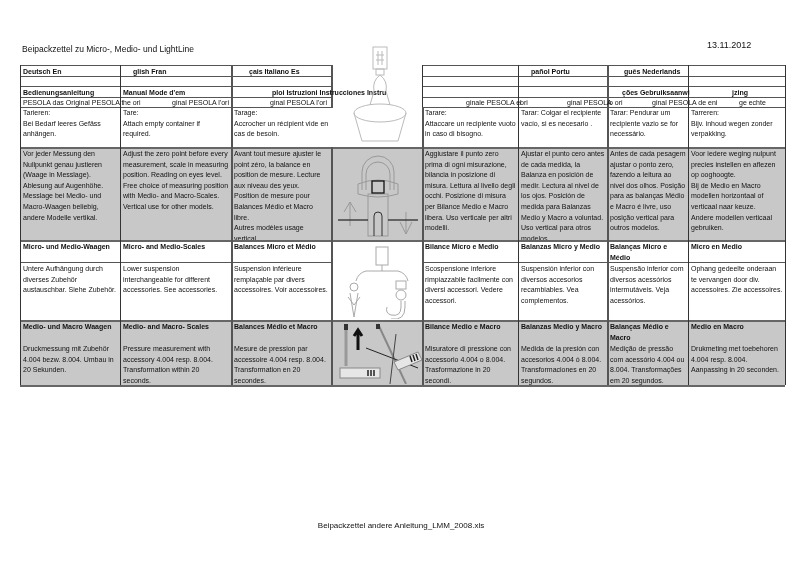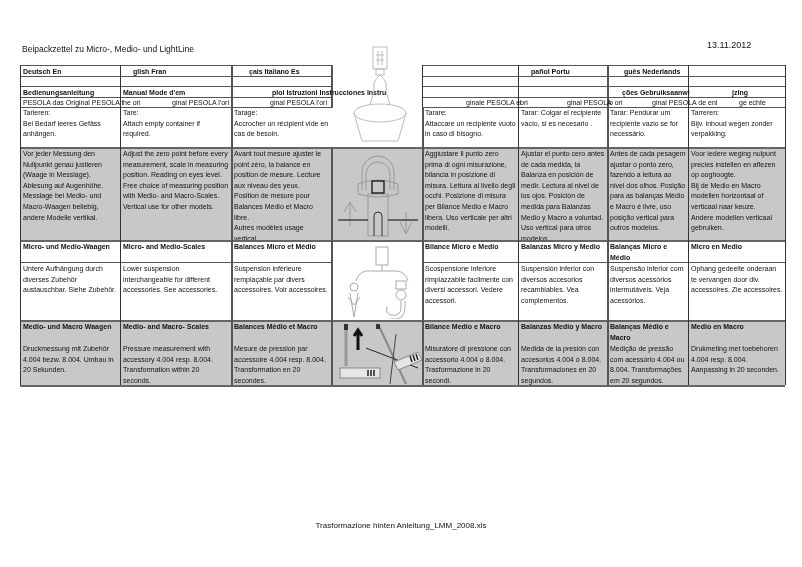--- a/index.html
+++ b/index.html
@@ -228,13 +228,13 @@
   <line x1="44" y1="2" x2="72" y2="62" stroke="#888" stroke-width="2"></line>
   <rect x="42" y="2" width="4" height="5" fill="#333"></rect>
   <line x1="32" y1="26" x2="84" y2="46" stroke="#222" stroke-width="1"></line>
   <line x1="62" y1="12" x2="56" y2="62" stroke="#444" stroke-width="1"></line>
   <path d="M60 40 L84 30 L88 38 L64 48 Z" fill="#e6e6e6" stroke="#888"></path>
   <line x1="76" y1="34" x2="78" y2="40" stroke="#222" stroke-width="1.5"></line>
   <line x1="79" y1="33" x2="81" y2="39" stroke="#222" stroke-width="1.5"></line>
   <line x1="82" y1="32" x2="84" y2="38" stroke="#222" stroke-width="1.5"></line>
 </svg>
 
-<div class="abs footer">Trasformazione hinten Anleitung_LMM_2008.xls</div>
+<div class="abs footer">Beipackzettel andere Anleitung_LMM_2008.xls</div>
 
 </body></html>

